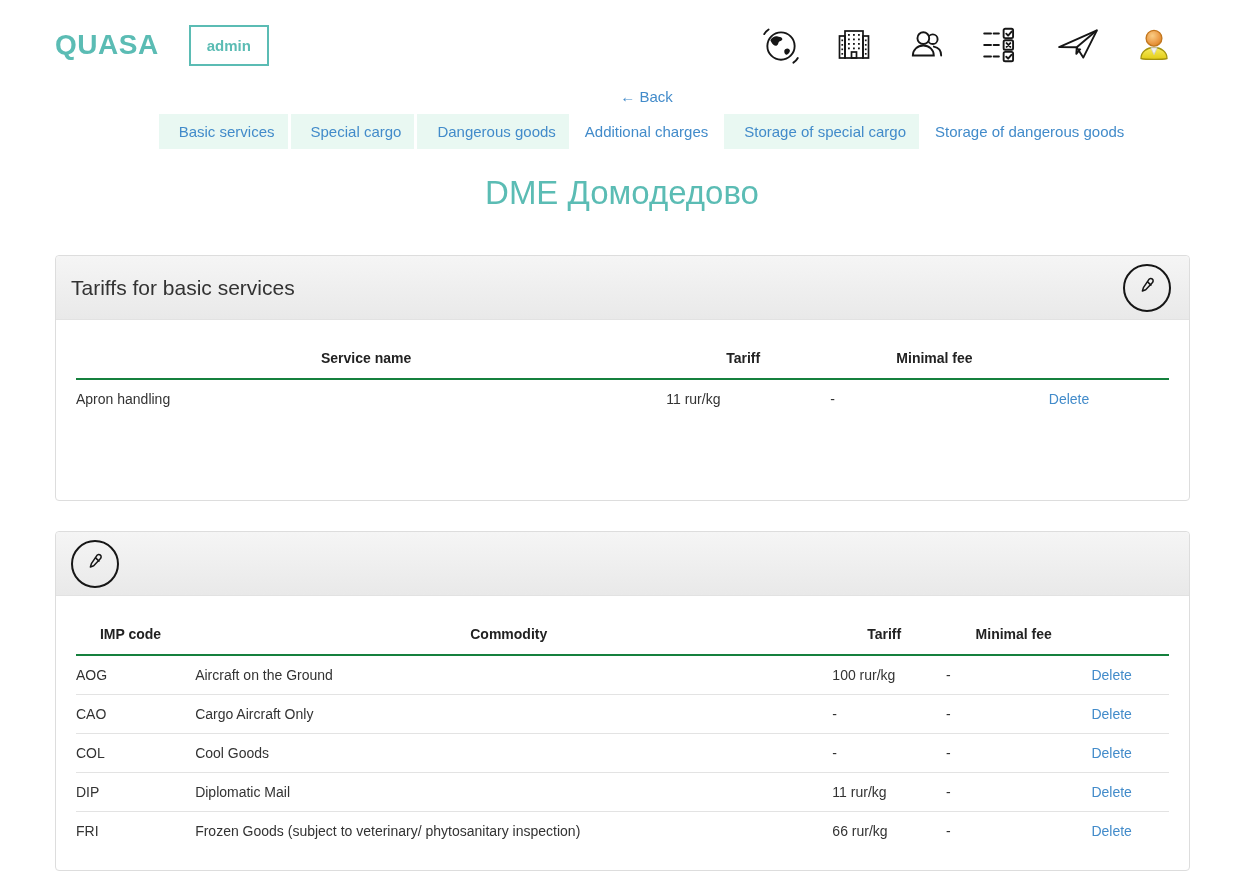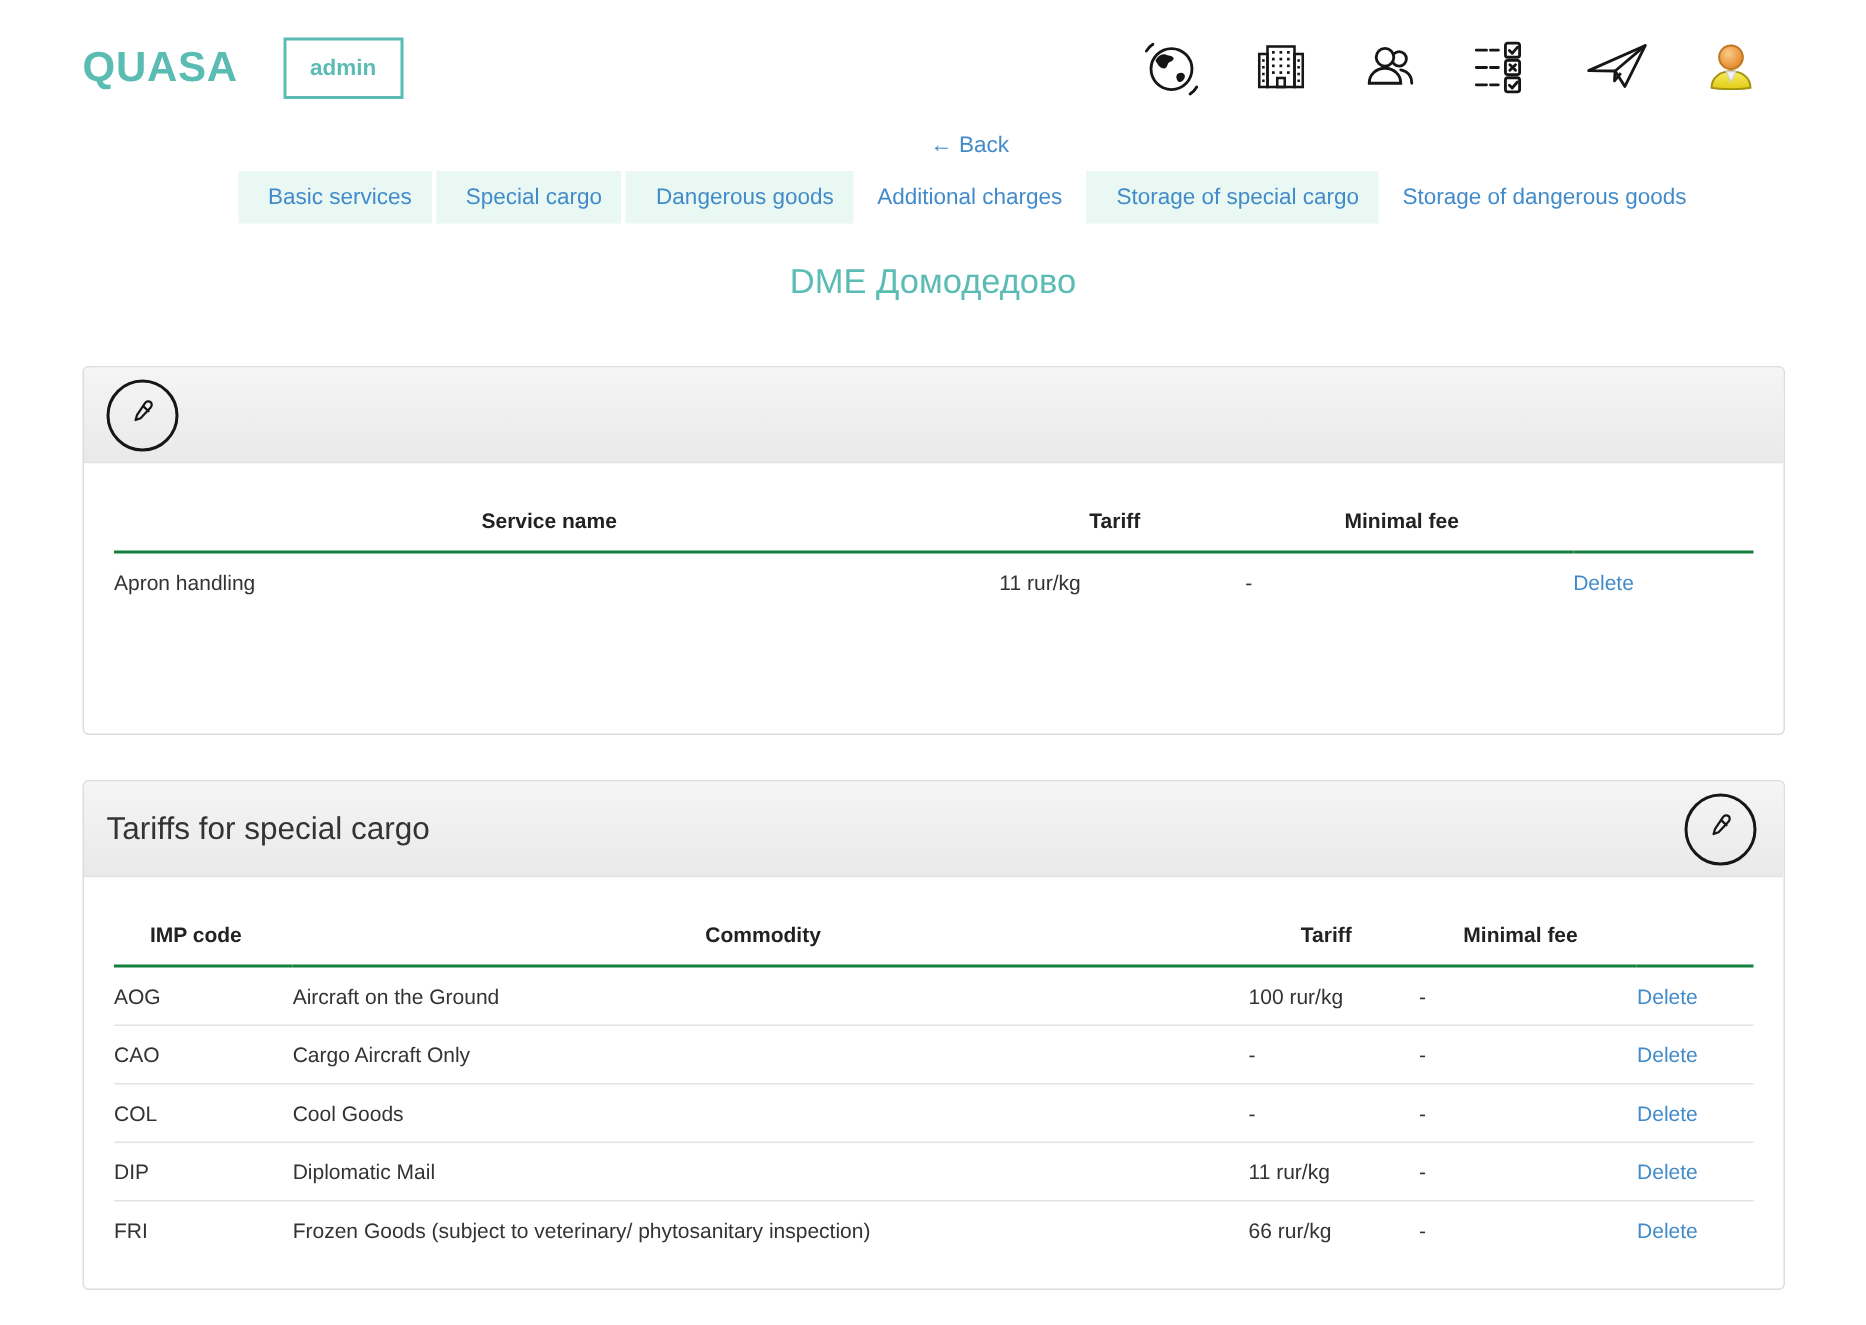--- a/index.html
+++ b/index.html
@@ -23,21 +23,21 @@
   .icon-btn{display:inline-flex;cursor:pointer;}
   .icon-btn svg{display:block;}
   
   .tabs-row{display:flex;align-items:center;margin:13px 0 0 55px;flex-direction:column;}
   .back-link,.tab{color:var(--link-blue);font-size:15px;text-decoration:none;cursor:pointer;display:inline-block;}
   .back-link{padding:9px 12px 9px 10px;margin-right:4px;}
   .tabs{display:flex;}
   .tab{padding:9px 13px;margin-right:3px;white-space:nowrap;}
   .tab-hl{background:var(--tab-highlight-bg);padding-left:20px;}
   
-  .page-title{margin-top:25px;text-align:center;font-size:23px;font-weight:400;color:var(--brand-teal);}
+  .page-title{margin-top:25px;text-align:center;font-size:33px;font-weight:400;color:var(--brand-teal);}
   
   .panel{margin:0 54px 30px 55px;border:1px solid var(--panel-border);border-radius:4px;background:#fff;}
   .panel:first-of-type{margin-top:43px;}
   .panel-header{height:64px;display:flex;align-items:center;justify-content:space-between;
     padding:0 18px 0 15px;background:linear-gradient(var(--panel-header-bg-top),var(--panel-header-bg-bottom));
     border-bottom:1px solid #e2e2e2;border-radius:4px 4px 0 0;}
   .panel-title{font-size:21px;color:var(--text-dark);}
   .edit-btn{width:48px;height:48px;border-radius:50%;border:2px solid #161616;background:transparent;
     display:flex;align-items:center;justify-content:center;cursor:pointer;}
   .panel-body{padding:18px 20px 20px 20px;}
@@ -166,20 +166,21 @@
       <a class="tab tab-hl">Storage of special cargo</a>
 
       <a class="tab">Storage of dangerous goods</a>
     </div>
 </nav>
 
 <h1 class="page-title">DME Домодедово</h1>
 
 <section class="panel">
   <div class="panel-header">
+    <span class="panel-title">Tariffs for basic services</span>
     <button class="edit-btn">
       <span>
         <svg width="22" height="22" viewBox="0 0 22 22" fill="none" stroke="#161616" stroke-width="1.5" stroke-linejoin="round" stroke-linecap="round">
           <path d="M12.8 4.6c1-1.2 2.6-1.4 3.6-.5s1 2.6-.1 3.7l-6.6 7-3.3 1.2 1-3.4z"></path>
           <path d="M11.6 6.9l3.4 3.2"></path>
         </svg>
       </span>
     </button>
   </div>
   <div class="panel-body pad-tall">
@@ -208,21 +209,20 @@
             <td><a class="delete-link">Delete</a></td>
           </tr>
 
         </tbody>
     </table>
   </div>
 </section>
 
 <section class="panel">
   <div class="panel-header">
-    <span class="panel-title">Tariffs for special cargo</span>
     <button class="edit-btn">
       <span>
         <svg width="22" height="22" viewBox="0 0 22 22" fill="none" stroke="#161616" stroke-width="1.5" stroke-linejoin="round" stroke-linecap="round">
           <path d="M12.8 4.6c1-1.2 2.6-1.4 3.6-.5s1 2.6-.1 3.7l-6.6 7-3.3 1.2 1-3.4z"></path>
           <path d="M11.6 6.9l3.4 3.2"></path>
         </svg>
       </span>
     </button>
   </div>
   <div class="panel-body">

